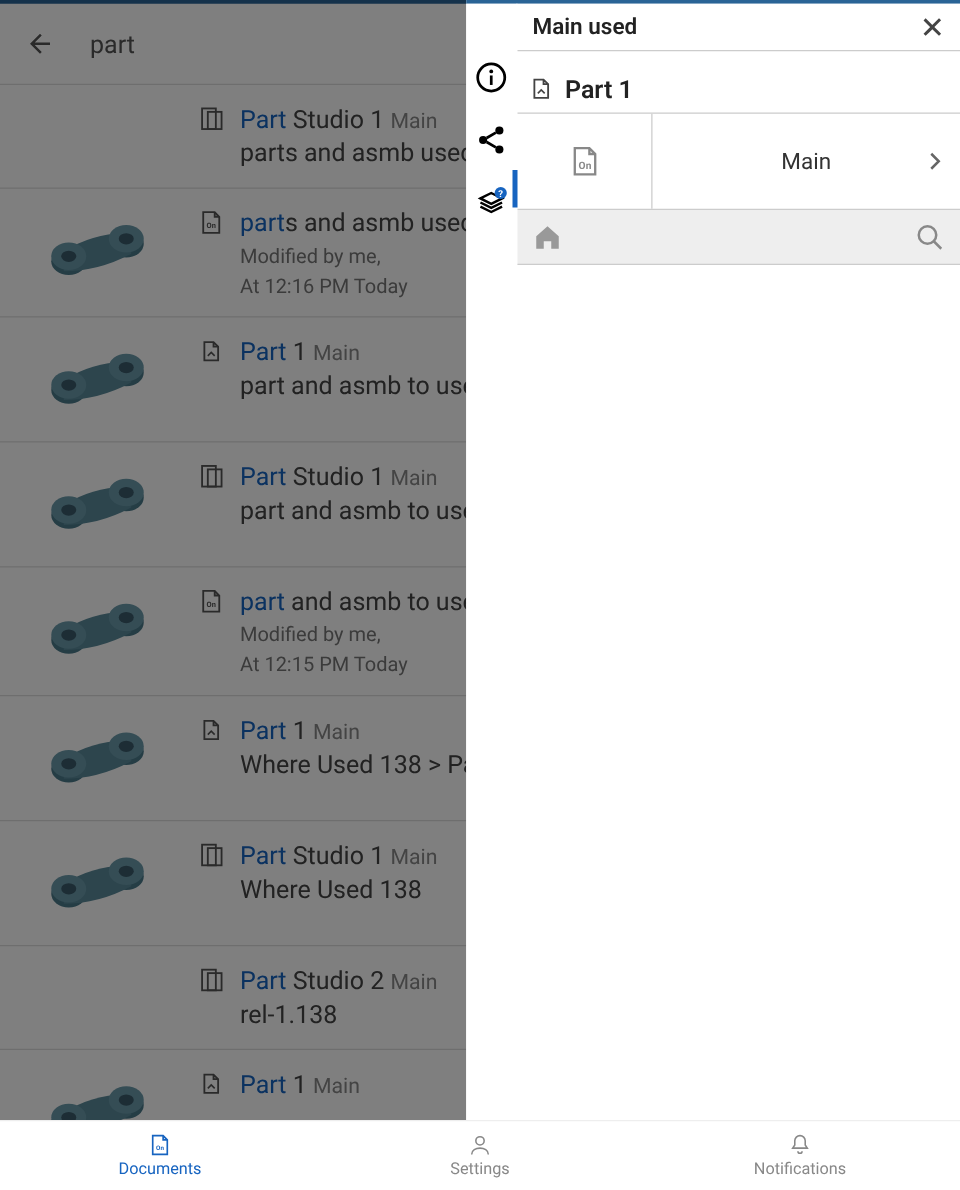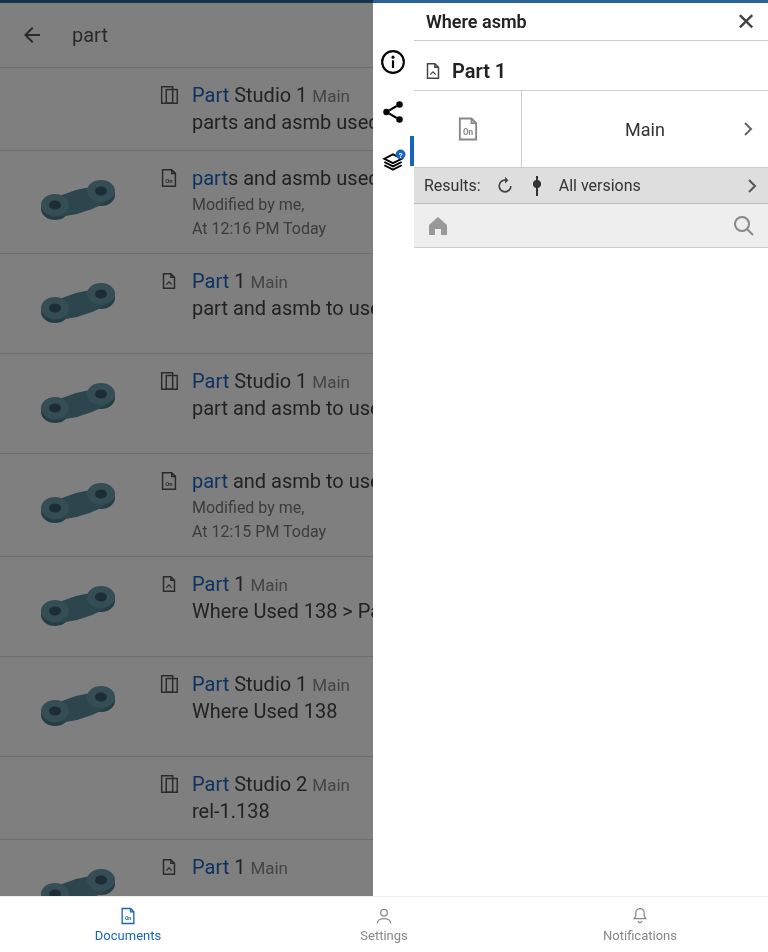--- a/index.html
+++ b/index.html
@@ -280,21 +280,21 @@
       </svg>
     <svg class="rail-icon" viewBox="0 0 24 24">
         <path d="M4 9l8-4 8 4-8 4-8-4zm0 3l8 4 8-4m-16 3l8 4 8-4" fill="none" stroke="#000" stroke-width="1.8"></path>
         <circle cx="19" cy="5" r="4.5" fill="#1764c0"></circle>
         <text x="19" y="8" text-anchor="middle" font-size="7" fill="#fff" font-weight="bold">?</text>
       </svg>
   </div>
   <div class="rail-active-strip"></div>
   <div class="panel-body">
     <div class="panel-header">
-      <span class="panel-header-title">Where asmb</span>
+      <span class="panel-header-title">Main used</span>
       <span class="close-x">✕</span>
     </div>
     <div class="part-title-row">
       <svg width="22" height="22" viewBox="0 0 24 24">
           <path d="M6 4h8l4 4v12H6V4zm8 0v4h4" fill="none" stroke="#444" stroke-width="1.6"></path>
           <path d="M9 16l3-3 3 3" fill="none" stroke="#444" stroke-width="1.4"></path>
         </svg>
       <span class="part-title">Part 1</span>
     </div>
     <div class="main-row">
@@ -303,35 +303,20 @@
             <path d="M5 3h10l4 4v14H5V3zm10 0v4h4" fill="none" stroke="#888" stroke-width="1.6"></path>
             <text x="12" y="17" text-anchor="middle" font-size="7" fill="#888" font-weight="bold">On</text>
           </svg>
       </div>
       <div class="main-label-cell">
         <span>Main</span>
         <svg class="main-chevron" width="12" height="18" viewBox="0 0 12 18">
             <path d="M3 3l6 6-6 6" fill="none" stroke="#666" stroke-width="2"></path>
           </svg>
       </div>
-    </div>
-    <div class="results-bar">
-      <span>Results:</span>
-      <svg width="20" height="20" viewBox="0 0 24 24">
-          <path d="M12 4a8 8 0 1 0 8 8h-2a6 6 0 1 1-6-6v3l4-4-4-4v3z" fill="#444"></path>
-        </svg>
-      <svg width="16" height="20" viewBox="0 0 16 20">
-          <circle cx="8" cy="8" r="4" fill="#333"></circle>
-          <rect x="7" y="0" width="2" height="20" fill="#333"></rect>
-        </svg>
-      <span>All versions</span>
-      <span class="spacer"></span>
-      <svg class="results-chevron" width="12" height="18" viewBox="0 0 12 18">
-          <path d="M3 3l6 6-6 6" fill="none" stroke="#555" stroke-width="2"></path>
-        </svg>
     </div>
     <div class="search-bar">
       <svg class="home-icon" width="24" height="24" viewBox="0 0 24 24">
           <path d="M3 11l9-8 9 8v10h-6v-6h-6v6H3V11z" fill="#999"></path>
         </svg>
       <svg class="magnify-icon" width="24" height="24" viewBox="0 0 24 24">
           <circle cx="10" cy="10" r="7" fill="none" stroke="#888" stroke-width="2"></circle>
           <path d="M15 15l6 6" stroke="#888" stroke-width="2"></path>
         </svg>
     </div>

